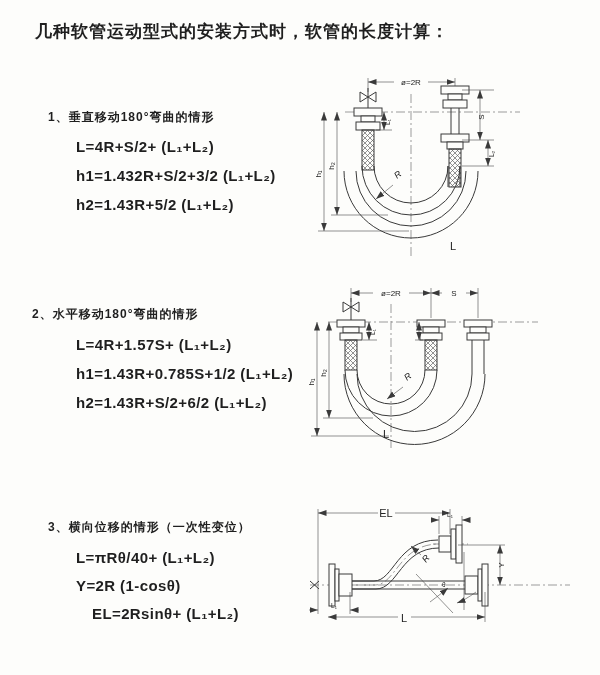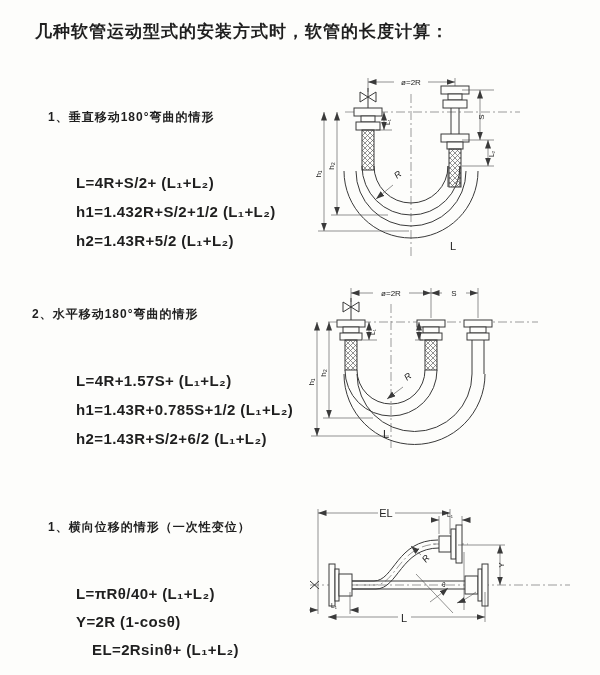--- a/index.html
+++ b/index.html
@@ -15,50 +15,49 @@
   .page-title{
     left:35px;top:20px;
     font-size:17px;font-weight:700;letter-spacing:1px;
   }
   .sec-heading{
     font-size:12px;font-weight:700;letter-spacing:1px;
   }
   .formula{
     font-size:15px;font-weight:600;letter-spacing:.4px;
     white-space:pre;
-    margin-top:36px;
   }
   svg{position:absolute;overflow:visible;}
   .ln{stroke:#3a3a3a;stroke-width:1;fill:none;}
   .fc{stroke:#3a3a3a;stroke-width:1;fill:#fdfdfb;}
   .thin{stroke:#4a4a4a;stroke-width:.6;fill:none;}
   .cdash{stroke:#5a5a5a;stroke-width:.6;stroke-dasharray:9 3 2 3;fill:none;}
   .braidr{stroke:#3a3a3a;stroke-width:1;}
   text{fill:#222;font-family:"Liberation Sans","DejaVu Sans",sans-serif;}
   .dimt{font-size:8px;}
   .dimts{font-size:6.5px;}
   .dimtl{font-size:11px;}
   .rlbl{font-size:9px;font-style:italic;}
 </style>
 </head>
 <body>
 
 <div class="abs page-title">几种软管运动型式的安装方式时，软管的长度计算：</div>
 
 <div class="abs sec-heading" style="left:48px;top:109px">1、垂直移动180°弯曲的情形</div>
 <div class="abs formula" style="left:76px;top:138px">L=4R+S/2+ (L₁+L₂)</div>
-<div class="abs formula" style="left:76px;top:167px">h1=1.432R+S/2+1/2 (L₁+L₂)</div>
+<div class="abs formula" style="left:76px;top:167px">h1=1.432R+S/2+3/2 (L₁+L₂)</div>
 <div class="abs formula" style="left:76px;top:196px">h2=1.43R+5/2 (L₁+L₂)</div>
 
 <div class="abs sec-heading" style="left:32px;top:306px">2、水平移动180°弯曲的情形</div>
 <div class="abs formula" style="left:76px;top:336px">L=4R+1.57S+ (L₁+L₂)</div>
 <div class="abs formula" style="left:76px;top:365px">h1=1.43R+0.785S+1/2 (L₁+L₂)</div>
 <div class="abs formula" style="left:76px;top:394px">h2=1.43R+S/2+6/2 (L₁+L₂)</div>
 
-<div class="abs sec-heading" style="left:48px;top:519px">1、横向位移的情形（一次性变位）</div>
+<div class="abs sec-heading" style="left:48px;top:519px">3、横向位移的情形（一次性变位）</div>
 <div class="abs formula" style="left:76px;top:549px">L=πRθ/40+ (L₁+L₂)</div>
 <div class="abs formula" style="left:76px;top:577px">Y=2R (1-cosθ)</div>
 <div class="abs formula" style="left:92px;top:605px">EL=2Rsinθ+ (L₁+L₂)</div>
 
 <svg style="left:310px;top:68px" width="290" height="198" viewBox="0 0 290 198">
   <defs>
     <marker id="arw1" markerWidth="10" markerHeight="8" refX="8.5" refY="3" orient="auto-start-reverse" markerUnits="userSpaceOnUse">
       <path d="M0 0 L8.5 3 L0 6 Z" fill="#3a3a3a"></path>
     </marker>
     <pattern id="braid1" width="5" height="5" patternUnits="userSpaceOnUse">

